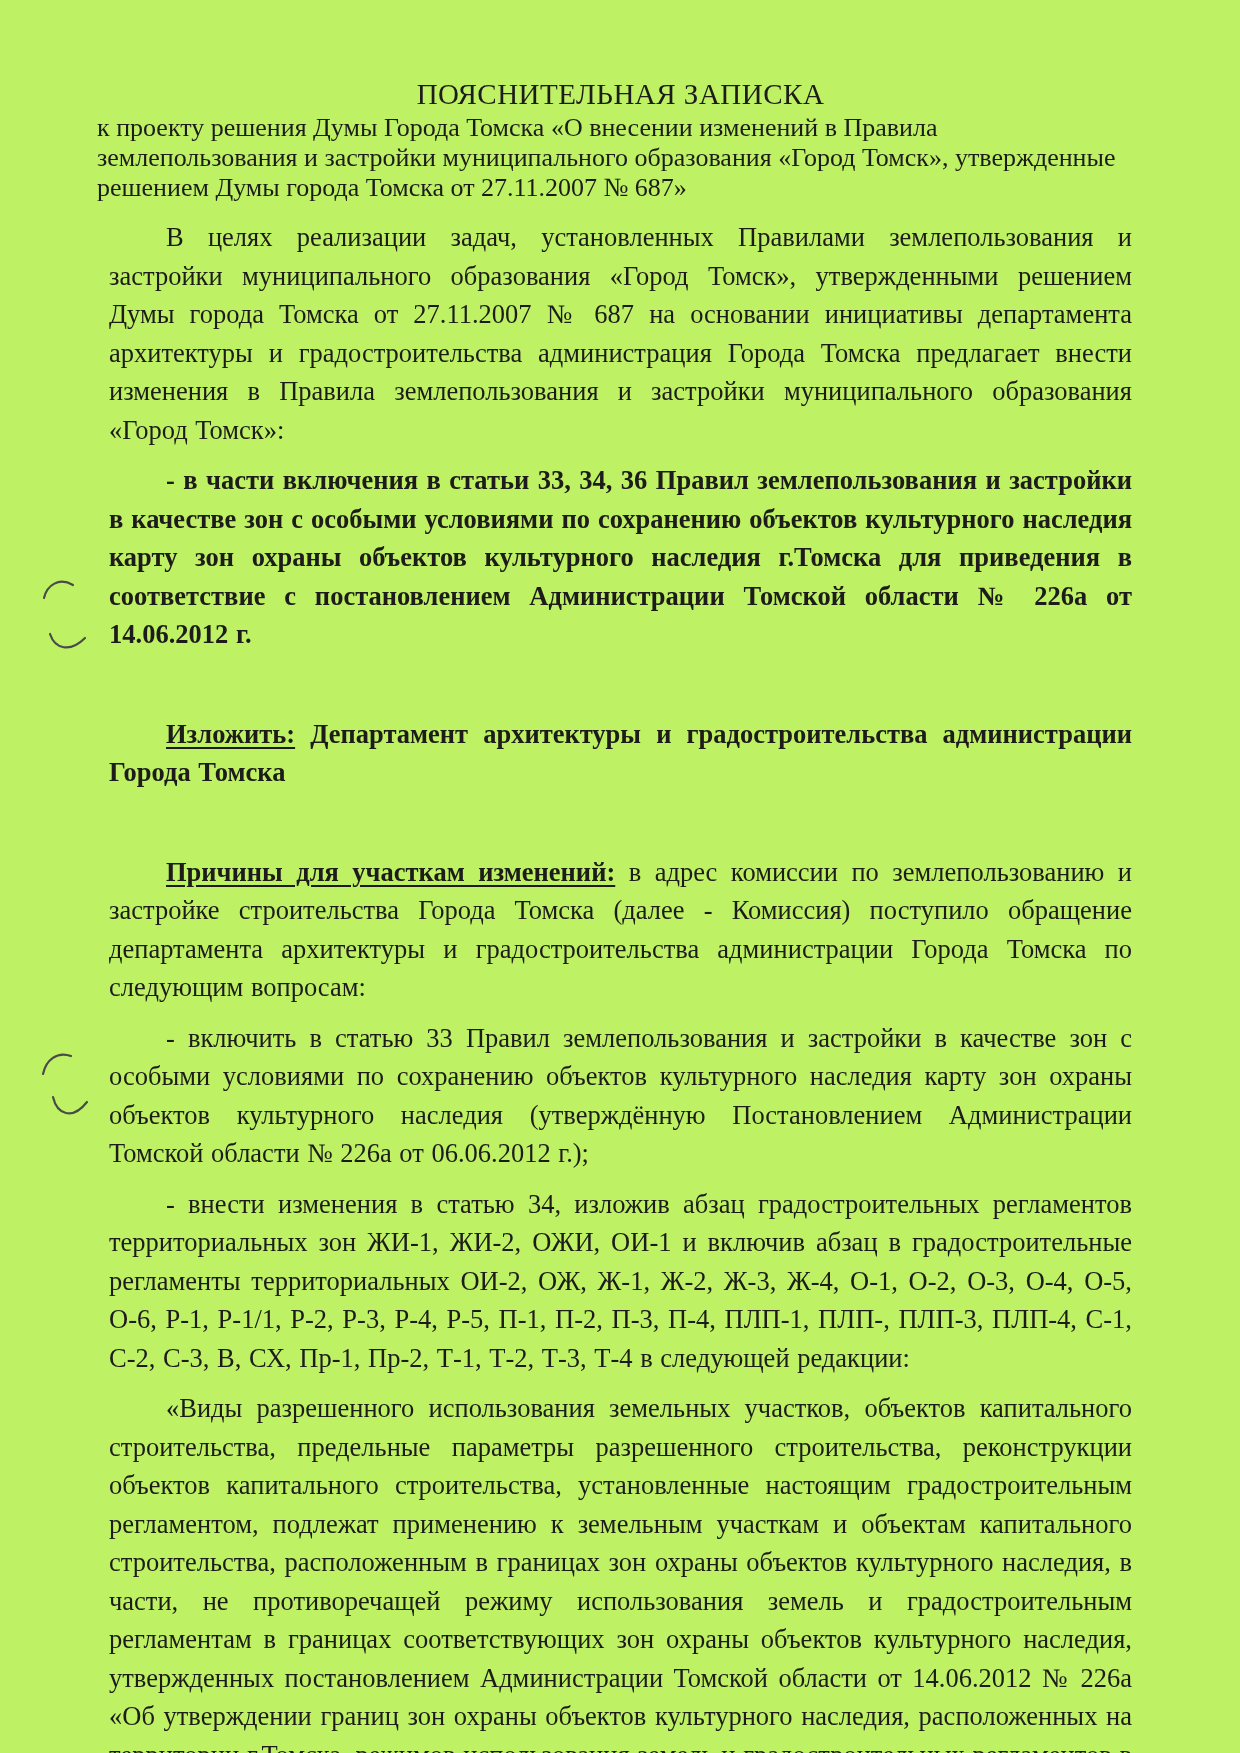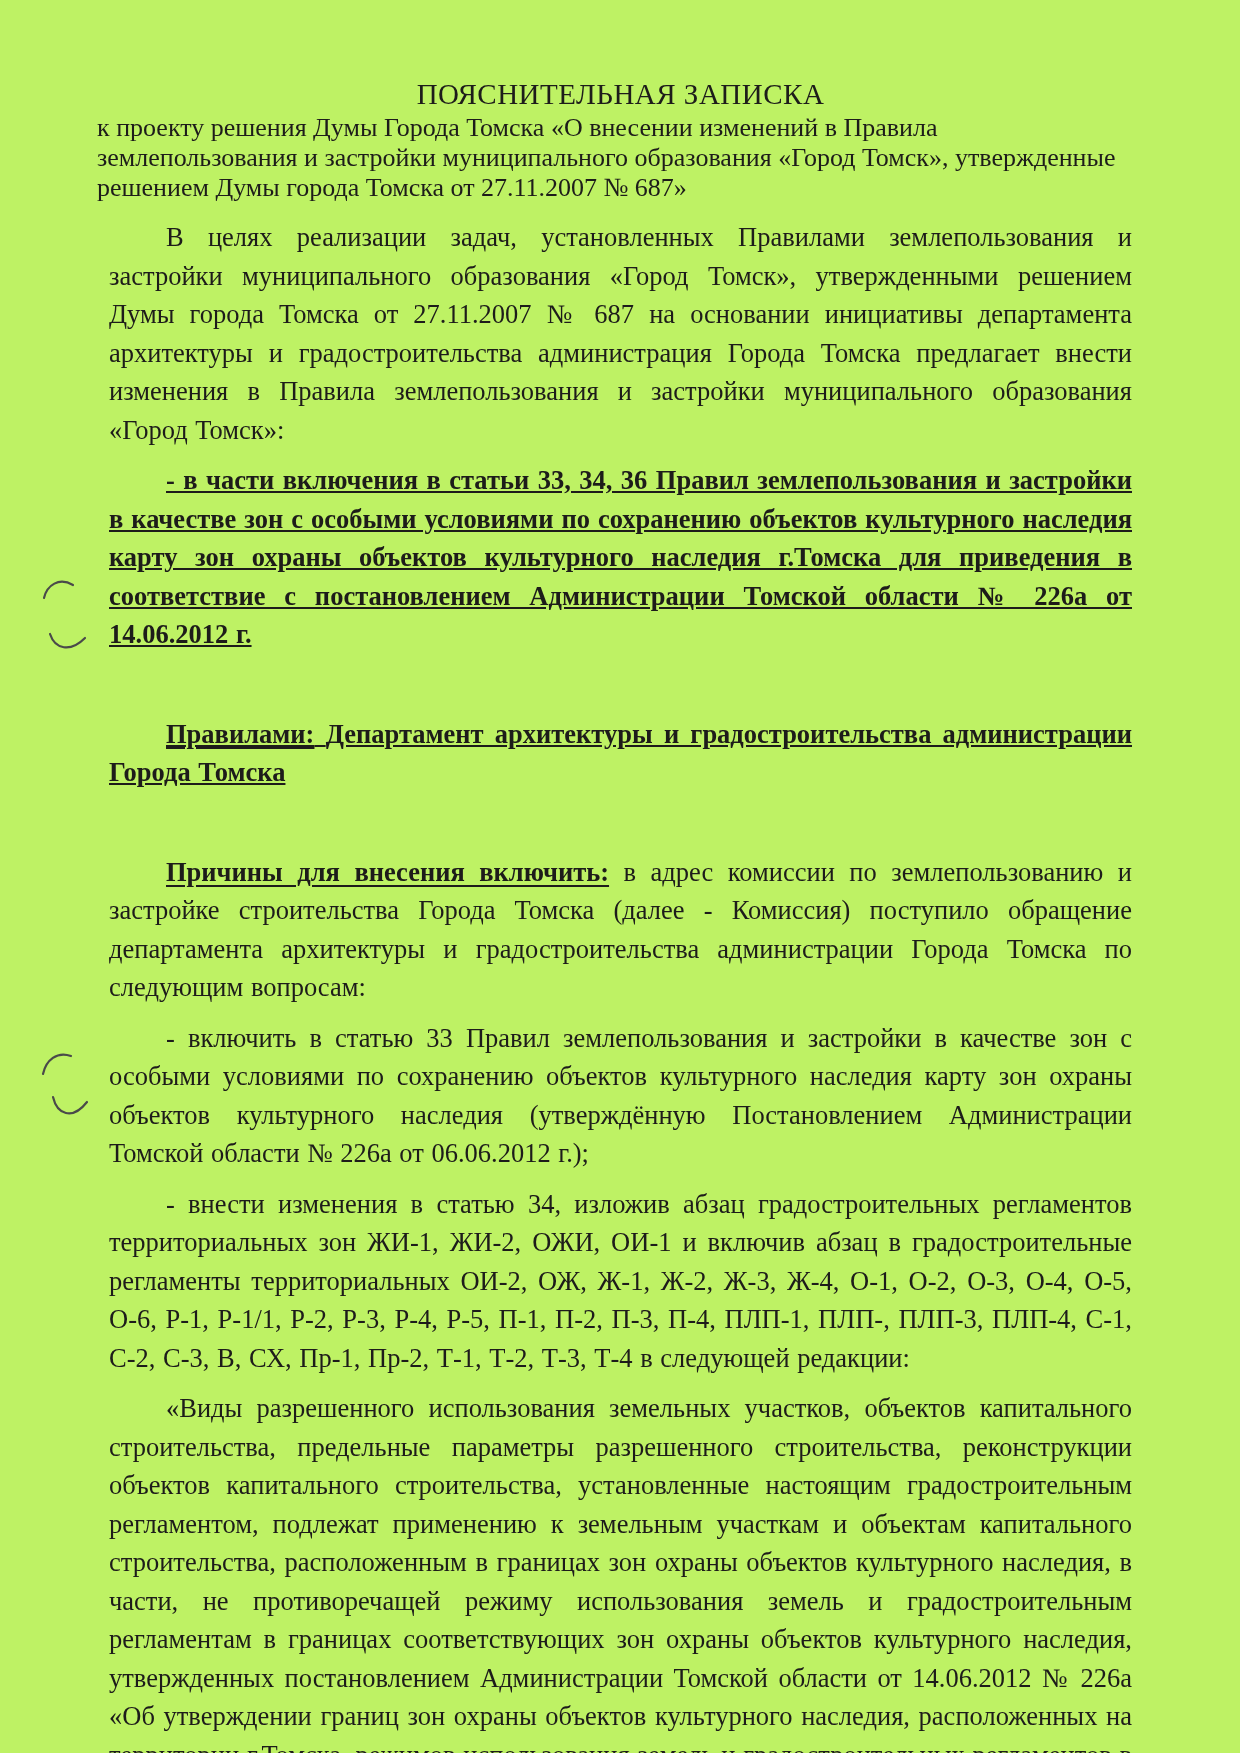--- a/index.html
+++ b/index.html
@@ -36,21 +36,21 @@
     margin: 0 0 15px 0;
   }
   p.body {
     font-size: 26.5px;
     line-height: 38.5px;
     text-align: justify;
     text-indent: 57px;
     margin: 12px;
     word-spacing: 1px;
   }
-  p.body.bold { font-weight: 700; text-decoration: underline; }
+  p.body.bold { font-weight: 700; }
   .lead {
     font-weight: 700;
     text-decoration: underline;
     text-decoration-thickness: 2px;
     text-underline-offset: 4px;
   }
   .gap { height: 37px; }
   .margin-marks {
     position: absolute;
     left: 0;
@@ -78,28 +78,28 @@
 
     <div class="doc-subtitle">к проекту решения Думы Города Томска «О внесении изменений в Правила землепользования и застройки муниципального образования «Город Томск», утвержденные решением Думы города Томска от 27.11.2007 № 687»</div>
 
     <p class="body">В целях реализации задач, установленных Правилами землепользования и застройки муниципального образования «Город Томск», утвержденными решением Думы города Томска от 27.11.2007 № 687 на основании инициативы департамента архитектуры и градостроительства администрация Города Томска предлагает внести изменения в Правила землепользования и застройки муниципального образования «Город Томск»:</p>
 
     <p class="body bold">- в части включения в статьи 33, 34, 36 Правил землепользования и застройки в качестве зон с особыми условиями по сохранению объектов культурного наследия карту зон охраны объектов культурного наследия г.Томска для приведения в соответствие с постановлением Администрации Томской области № 226а от 14.06.2012 г.</p>
 
     <div class="gap"></div>
 
     <p class="body bold">
-      <span class="lead">Правилами:</span>
+      <span class="lead">Изложить:</span>
       <span>Департамент архитектуры и градостроительства администрации Города Томска</span>
     </p>
 
     <div class="gap"></div>
 
     <p class="body">
-      <span class="lead">Причины для внесения включить:</span>
+      <span class="lead">Причины для участкам изменений:</span>
       <span>в адрес комиссии по землепользованию и застройке строительства Города Томска (далее - Комиссия) поступило обращение департамента архитектуры и градостроительства администрации Города Томска по следующим вопросам:</span>
     </p>
 
     <p class="body">- включить в статью 33 Правил землепользования и застройки в качестве зон с особыми условиями по сохранению объектов культурного наследия карту зон охраны объектов культурного наследия (утверждённую Постановлением Администрации Томской области № 226а от 06.06.2012 г.);</p>
 
     <p class="body">- внести изменения в статью 34, изложив абзац градостроительных регламентов территориальных зон ЖИ-1, ЖИ-2, ОЖИ, ОИ-1 и включив абзац в градостроительные регламенты территориальных ОИ-2, ОЖ, Ж-1, Ж-2, Ж-3, Ж-4, О-1, О-2, О-3, О-4, О-5, О-6, Р-1, Р-1/1, Р-2, Р-3, Р-4, Р-5, П-1, П-2, П-3, П-4, ПЛП-1, ПЛП-, ПЛП-3, ПЛП-4, С-1, С-2, С-3, В, СХ, Пр-1, Пр-2, Т-1, Т-2, Т-3, Т-4 в следующей редакции:</p>
 
     <p class="body">«Виды разрешенного использования земельных участков, объектов капитального строительства, предельные параметры разрешенного строительства, реконструкции объектов капитального строительства, установленные настоящим градостроительным регламентом, подлежат применению к земельным участкам и объектам капитального строительства, расположенным в границах зон охраны объектов культурного наследия, в части, не противоречащей режиму использования земель и градостроительным регламентам в границах соответствующих зон охраны объектов культурного наследия, утвержденных постановлением Администрации Томской области от 14.06.2012 № 226а «Об утверждении границ зон охраны объектов культурного наследия, расположенных на территории г.Томска, режимов использования земель и градостроительных регламентов в границах данных зон охраны».</p>
 
 

